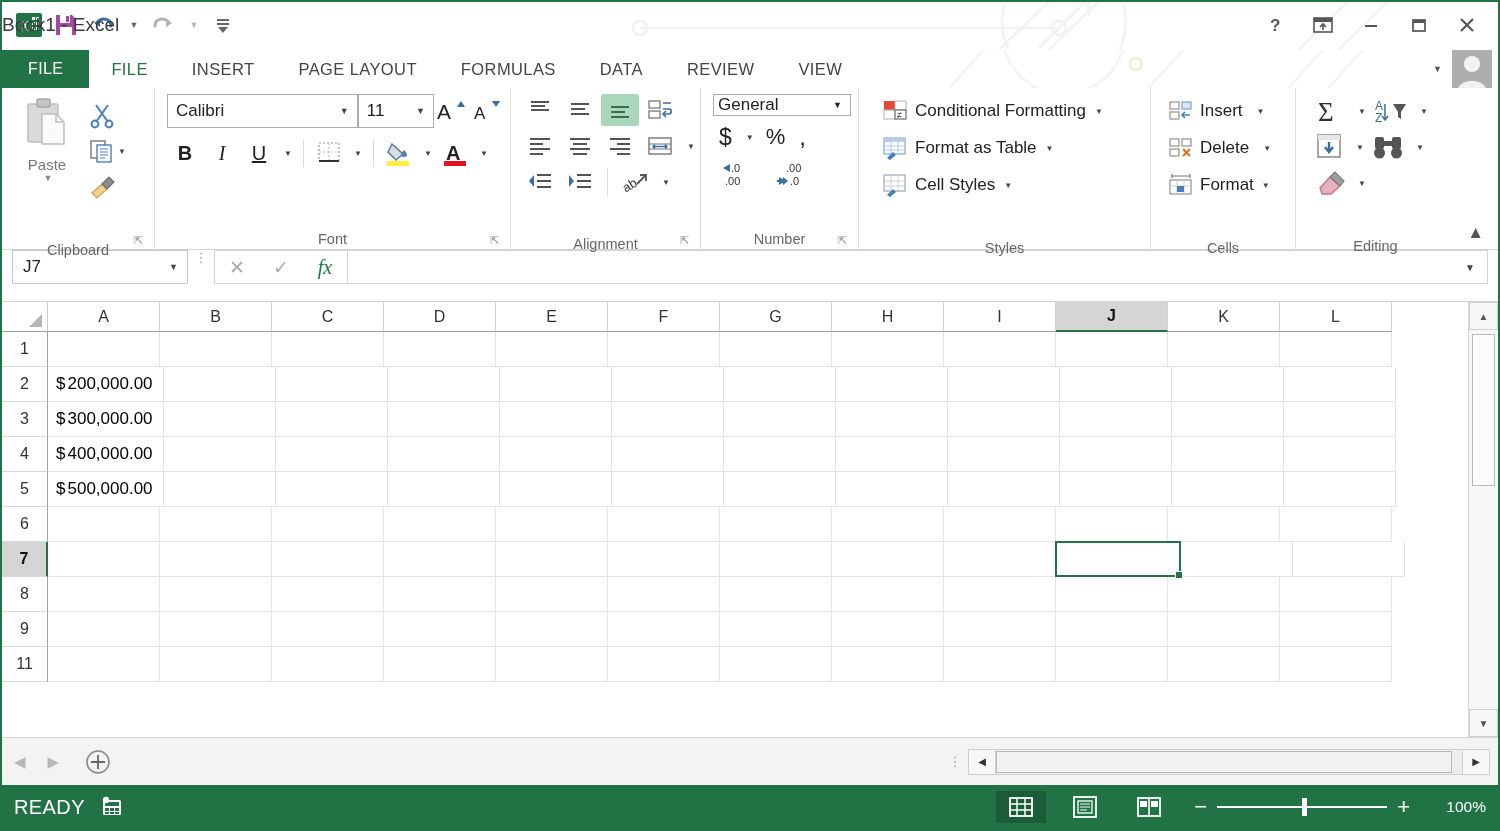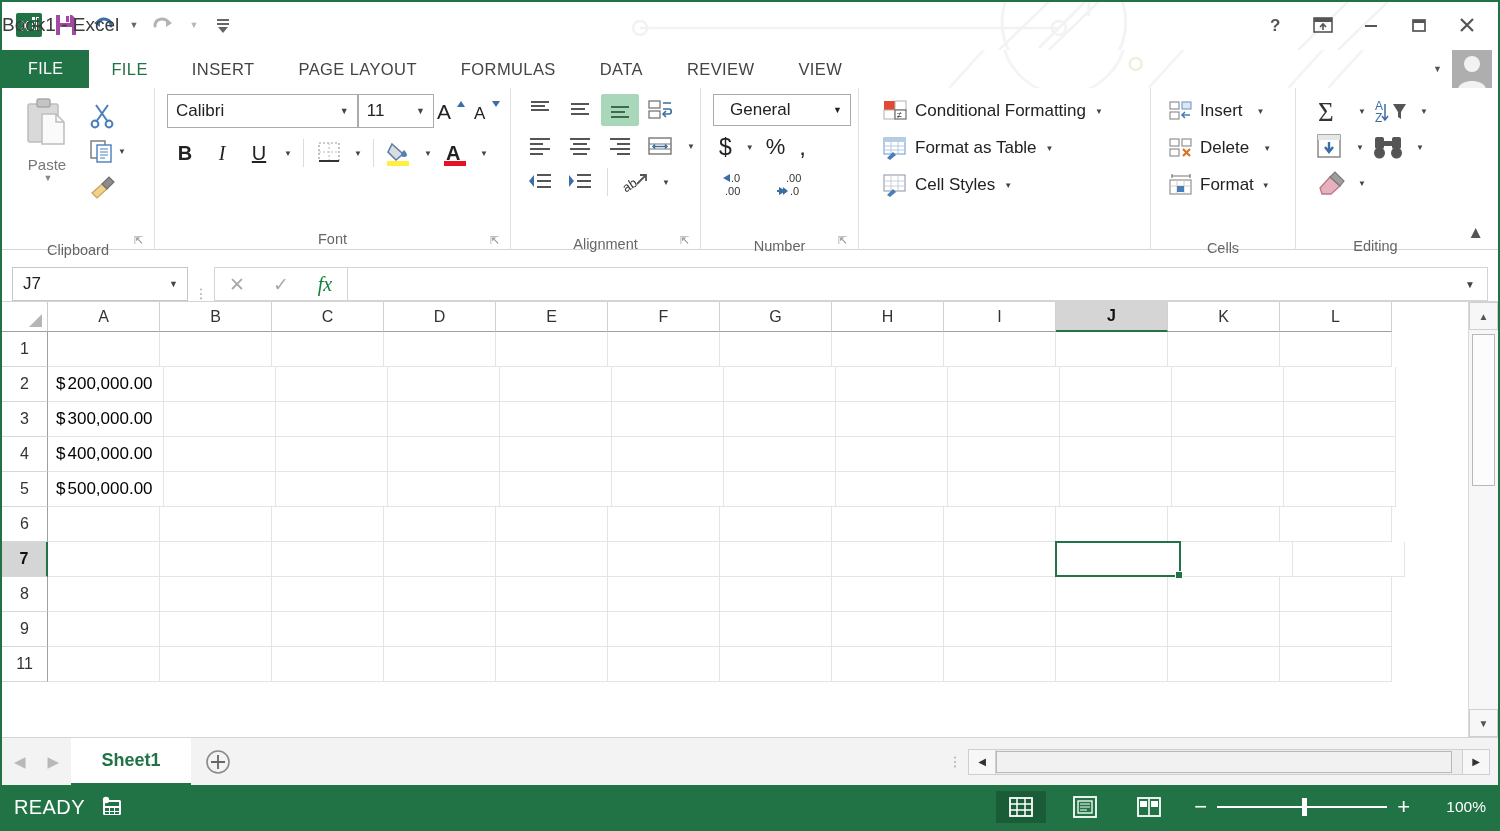--- a/index.html
+++ b/index.html
@@ -134,22 +134,22 @@
     width: 38px; height: 32px; display: flex; align-items: center;
     justify-content: center; cursor: pointer; border: 1px solid transparent;
     border-radius: 2px;
   }
   .abtn.sel { background: #a9d7b9; }
 
   
   .num-grp { width: 158px; }
   .num-rows { display: flex; flex-direction: column; gap: 5px; padding-left: 6px; }
   .num-fmt {
-    width: 138px; height: 32px; border: 1px solid #ababab; background: #fff;
-    display: flex; align-items: center; padding: 0 4px 0 16px;
+    width: 138px; height: 22px; border: 1px solid #ababab; background: #fff;
+    display: flex; align-items: center; padding: 0 4px 0 4px;
     font-size: 17px; color: #222; cursor: pointer;
   }
   .num-row { display: flex; align-items: center; gap: 2px; }
   .nbtn {
     height: 32px; display: flex; align-items: center; justify-content: center;
     cursor: pointer; border: 1px solid transparent; border-radius: 2px; padding: 0 5px;
   }
 
   
   .styles-grp { width: 292px; }
@@ -178,21 +178,21 @@
     cursor: pointer; border: 1px solid transparent; border-radius: 2px; padding: 0 3px;
   }
   .collapse-ribbon {
     position: absolute; right: 8px; bottom: 4px; font-size: 17px;
     color: #555; cursor: pointer; padding: 2px 6px;
   }
 
   
   .formulabar {
     flex: 0 0 52px; height: 52px; background: #fff; display: flex;
-    align-items: flex-end; padding: 0 10px; gap: 0;
+    align-items: flex-start; padding: 0 10px; gap: 0;
     border-bottom: 1px solid #d4d4d4;
   }
   .namebox {
     width: 176px; height: 34px; border: 1px solid #c6c6c6; background: #fff;
     display: flex; align-items: center; padding: 0 4px 0 10px;
     font-size: 17px; color: #222; cursor: text;
   }
   .namebox .cbcaret { margin-left: auto; font-size: 9px; color: #444; padding: 0 5px; cursor: pointer; }
   .fb-grip { width: 26px; text-align: center; color: #999; font-size: 13px; letter-spacing: 0; cursor: col-resize; }
   .fb-btns {
@@ -763,20 +763,21 @@
             <svg width="26" height="24" viewBox="0 0 26 24">
               <rect x="2" y="2" width="21" height="16" fill="#fff" stroke="#9aa6b5" stroke-width="1.2"></rect>
               <path d="M2 8 h21 M2 13 h21 M9 2 v16 M16 2 v16" stroke="#c4ccd6" stroke-width="0.9"></path>
               <path d="M5 22 L11 16 L14 19 L8 24 Z" fill="#4a7ebb"></path>
             </svg>
             <span>Cell Styles</span>
             <span class="caret">▼</span>
           </div>
         </div>
       </div>
+      <div class="rgroup-label">Styles</div>
     </div>
 
     <div class="rgroup cells-grp">
       <div class="rgroup-body">
         <div class="cells-rows">
           <div class="cell-row">
             <svg width="26" height="24" viewBox="0 0 26 24">
               <rect x="2" y="3" width="9" height="7" fill="#fff" stroke="#888" stroke-width="1.1"></rect>
               <rect x="2" y="13" width="9" height="7" fill="#fff" stroke="#888" stroke-width="1.1"></rect>
               <rect x="14" y="3" width="9" height="7" fill="#dbe7f2" stroke="#6f9bc9" stroke-width="1.1"></rect>
@@ -1094,21 +1095,20 @@
         <div class="sb-arrow">▼</div>
       </div>
     </div>
   </div>
 
   <div class="sheetbar">
     <div class="navbtns">
       <span class="navbtn">◀</span>
       <span class="navbtn">▶</span>
     </div>
-    <div class="sheettab">Sheet1</div>
     <div class="addsheet">
       <svg width="28" height="28" viewBox="0 0 28 28">
         <circle cx="14" cy="14" r="11" fill="none" stroke="#8a8a8a" stroke-width="1.6"></circle>
         <path d="M14 7 v14 M7 14 h14" stroke="#666" stroke-width="1.8"></path>
       </svg>
     </div>
     <div class="sheetfill"></div>
     <div class="hgrip">⋮</div>
     <div class="hscroll">
       <div class="hs-arrow">◀</div>

